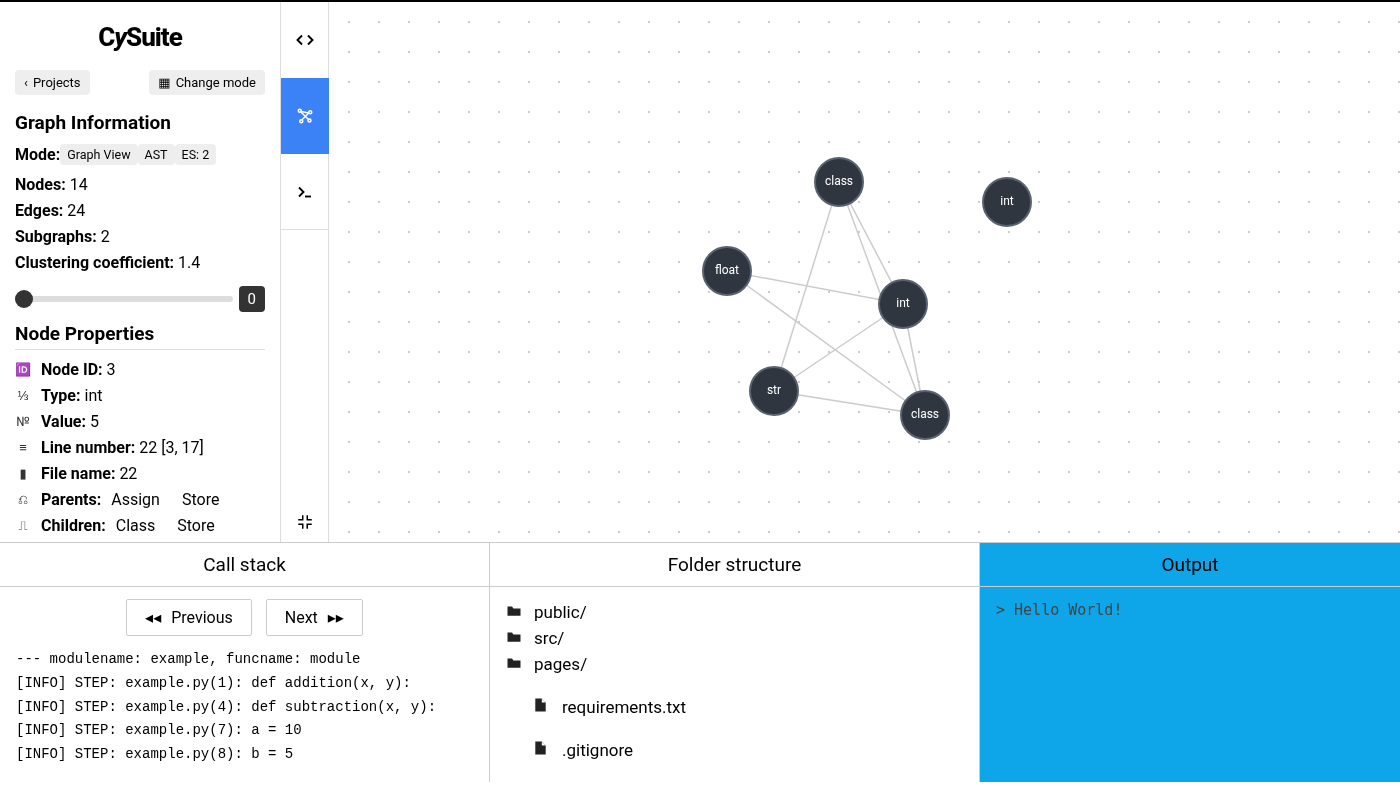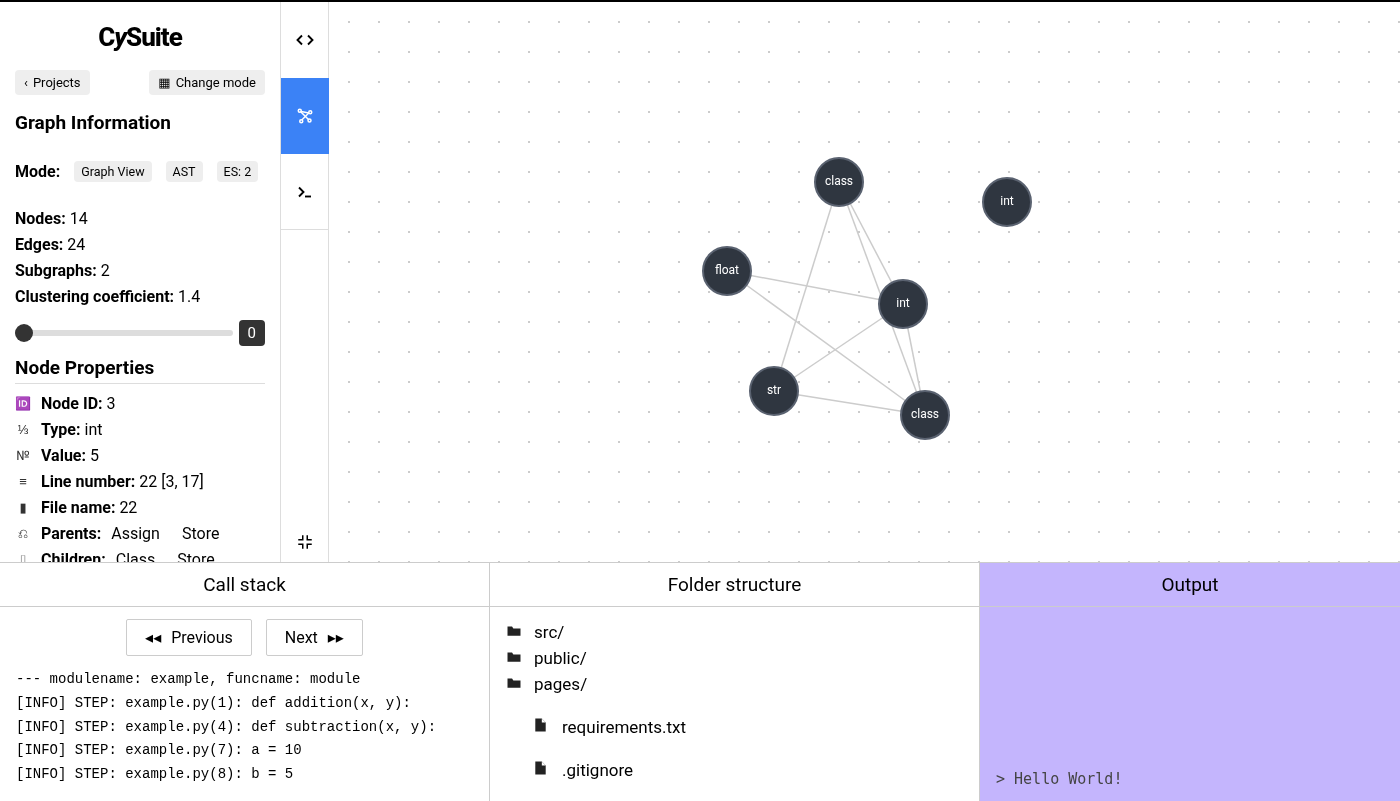--- a/index.html
+++ b/index.html
@@ -6,21 +6,21 @@
 body { font-family: -apple-system, BlinkMacSystemFont, "Segoe UI", Roboto, Helvetica, Arial, sans-serif; width: 1400px; height: 801px; overflow: hidden; background: #fff; color: #000; }
 .app { display: flex; flex-direction: column; height: 622px; border-top: 2px solid #000; }
 .top { display: flex; height: 560px; }
 .sidebar { width: 281px; border-right: 1px solid #ddd; padding: 12px 15px 0 15px; overflow: hidden; }
 .logo { text-align: center; font-size: 26px; font-weight: 800; letter-spacing: -1px; margin: 8px 0 18px; }
 .logo .y { font-style: italic; }
 .btnrow { display: flex; justify-content: space-between; margin-bottom: 16px; }
 .pill { background: #eee; border-radius: 4px; padding: 5px 9px; font-size: 13px; display: inline-flex; align-items: center; gap: 5px; cursor: pointer; }
 .h2 { font-size: 19px; font-weight: 700; margin: 6px 0 10px; }
 .h2.bordered { border-bottom: 1px solid #ddd; padding-bottom: 4px; }
-.moderow { display: flex; align-items: center; gap: 14px; margin: 27px 0; flex-wrap: wrap; }
+.moderow { display: flex; align-items: center; gap: 0; margin: 10px 0; flex-wrap: wrap; }
 .moderow .lbl { font-weight: 700; font-size: 16px; }
 .tag { background: #eee; border-radius: 4px; padding: 3px 7px; font-size: 12.5px; }
 .stat { font-size: 16px; margin: 7px 0; }
 .stat b { font-weight: 700; }
 .slider-wrap { display: flex; align-items: center; gap: 0; margin: 14px 0 10px; }
 .slider-track { flex: 1; height: 6px; background: #ddd; border-radius: 3px; position: relative; }
 .slider-thumb { position: absolute; left: 0; top: -6px; width: 18px; height: 18px; background: #333; border-radius: 50%; }
 .slider-val { background: #333; color: #fff; padding: 4px 9px; border-radius: 4px; font-size: 15px; margin-left: 6px; position: relative; }
 .slider-val::before { content: ""; position: absolute; left: -5px; top: 50%; transform: translateY(-50%); border: 5px solid transparent; border-right-color: #333; }
 .proprow { display: flex; align-items: center; gap: 10px; font-size: 16px; margin: 7px 0; }
@@ -34,21 +34,21 @@
 .toolspacer { flex: 1; }
 .canvas { flex: 1; position: relative; background: #fff; background-image: radial-gradient(#ccc 1px, transparent 1px); background-size: 30px 30px; background-position: 5px 5px; }
 .canvas svg { position: absolute; inset: 0; width: 100%; height: 100%; }
 .node { fill: #2f3640; stroke: #5a6270; stroke-width: 2; }
 .nodetext { fill: #fff; font-size: 12px; text-anchor: middle; dominant-baseline: middle; }
 .edge { stroke: #ccc; stroke-width: 1.5; }
 .bottom { display: flex; height: 240px; border-top: 1px solid #ccc; }
 .panel { border-right: 1px solid #ccc; display: flex; flex-direction: column; }
 .panel:nth-child(1) { width: 490px; }
 .panel:nth-child(2) { width: 490px; }
-.panel:nth-child(3) { flex: 1; background: #c4b5fd; border-right: none; justify-content: space-between; }
+.panel:nth-child(3) { flex: 1; background: #0ea5e9; border-right: none; }
 .panel-h { text-align: center; font-size: 19px; padding: 10px 0; border-bottom: 1px solid #ccc; }
 .panel-body { flex: 1; padding: 12px 16px; overflow: hidden; font-size: 15px; }
 .navbtns { display: flex; justify-content: center; gap: 14px; margin-bottom: 12px; }
 .navbtn { border: 1px solid #ccc; background: #fff; padding: 8px 18px; font-size: 16px; display: inline-flex; align-items: center; gap: 10px; cursor: pointer; border-radius: 2px; }
 .mono { font-family: "SFMono-Regular", Consolas, "Liberation Mono", Menlo, monospace; font-size: 14px; line-height: 1.7; white-space: pre; }
 .folder-item { display: flex; align-items: center; gap: 10px; padding: 3px 0; font-size: 17px; }
 .folder-item.indent { padding-left: 28px; margin-top: 17px; }
 .folder-ic { width: 18px; font-size: 15px; }
 .output-body { font-family: "SFMono-Regular", Consolas, monospace; font-size: 15px; color: #444; padding: 14px 16px; }
 svg.ic-svg { width: 18px; height: 18px; }
@@ -217,27 +217,27 @@
       </div>
     </div>
 
     <div class="panel">
       <div class="panel-h">Folder structure</div>
       <div class="panel-body" id="folder-body">
           <div class="folder-item">
             <span class="folder-ic" style="transform: none;"><svg width="16" height="13" viewBox="0 0 24 20">
                 <path fill="#222" d="M2 4h7l2 3h11v11H2z"></path>
               </svg></span>
-            <span>src/</span>
+            <span>public/</span>
           </div>
           <div class="folder-item">
             <span class="folder-ic" style="transform: none;"><svg width="16" height="13" viewBox="0 0 24 20">
                 <path fill="#222" d="M2 4h7l2 3h11v11H2z"></path>
               </svg></span>
-            <span>public/</span>
+            <span>src/</span>
           </div>
           <div class="folder-item">
             <span class="folder-ic" style="transform: none;"><svg width="16" height="13" viewBox="0 0 24 20">
                 <path fill="#222" d="M2 4h7l2 3h11v11H2z"></path>
               </svg></span>
             <span>pages/</span>
           </div>
           <div class="folder-item indent">
             <span class="folder-ic"><svg width="13" height="16" viewBox="0 0 20 24">
                 <path fill="#222" d="M2 2h10l6 6v14H2z"></path>

